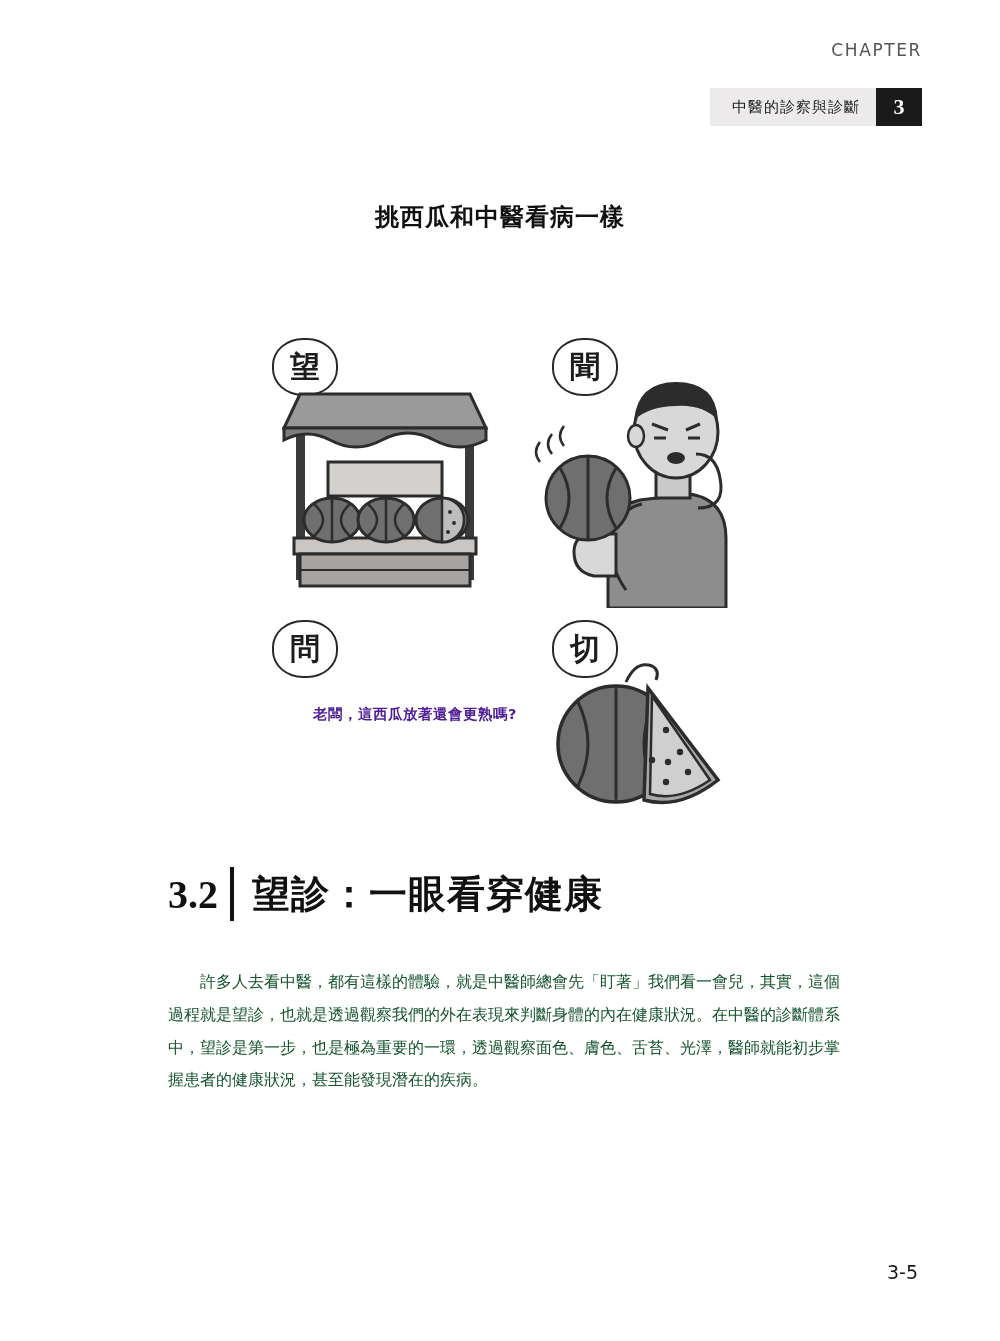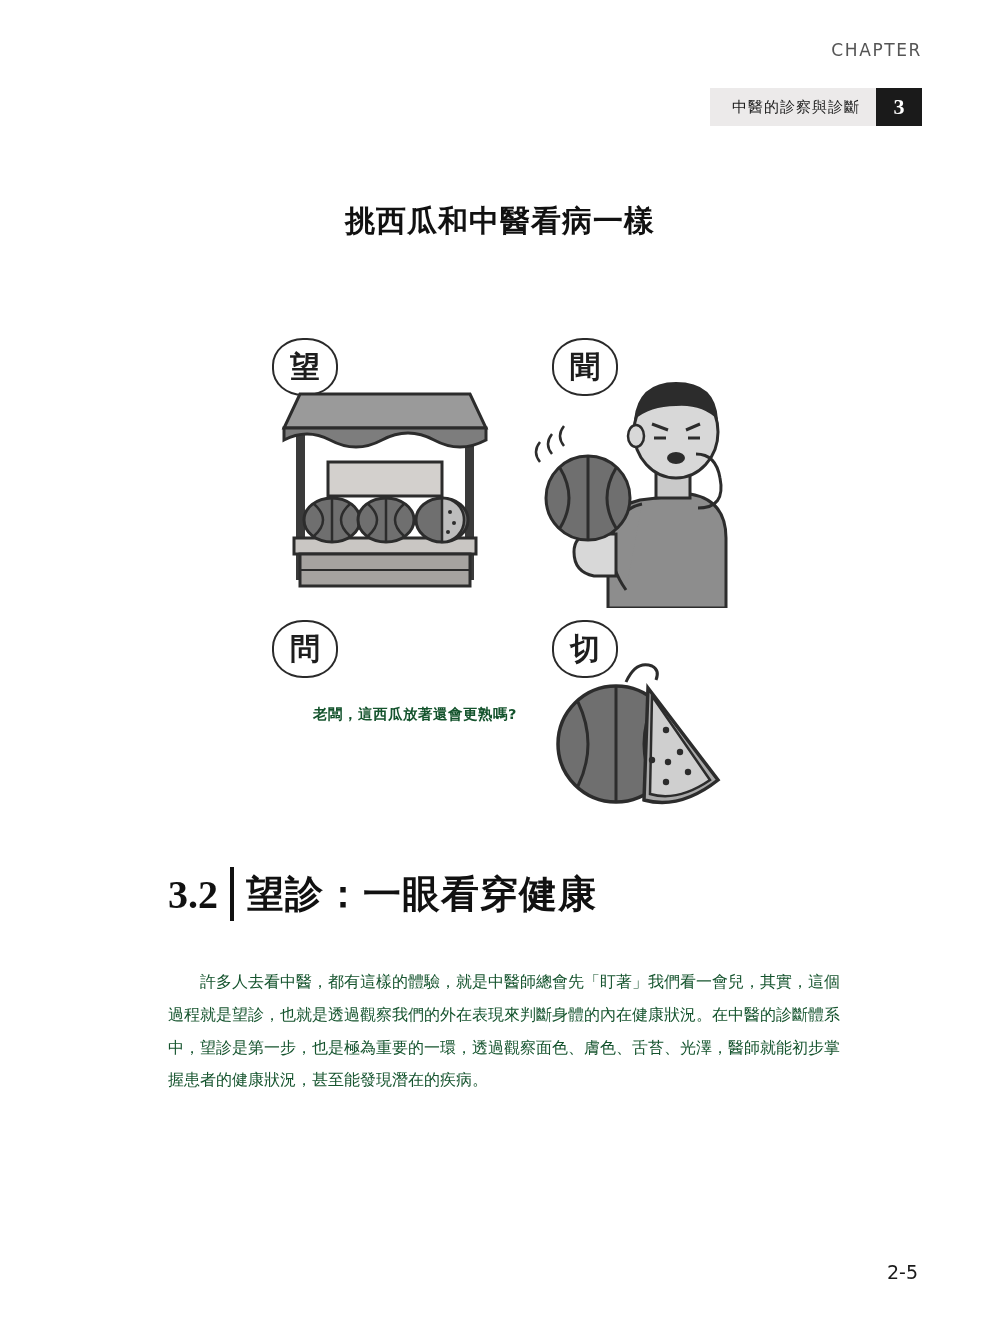--- a/index.html
+++ b/index.html
@@ -55,21 +55,21 @@
     color: #555;
   }
 
   
   .fig-title {
     position: absolute;
     top: 200px;
     left: 0;
     width: 100%;
     text-align: center;
-    font-size: 30px;
+    font-size: 24px;
     font-weight: bold;
     line-height: 1.42;
     letter-spacing: 1px;
     color: #111;
   }
 
   
   .illus {
     position: absolute;
     top: 320px;
@@ -97,21 +97,21 @@
   #badge-qie  { left: 552px; top: 300px; }
 
   .ask-text {
     position: absolute;
     left: 250px;
     top: 385px;
     width: 330px;
     text-align: center;
     font-size: 14.5px;
     font-weight: bold;
-    color: #14532d;
+    color: #4c1d95;
     letter-spacing: 0.5px;
   }
 
   
   .sec {
     position: absolute;
     top: 865px;
     left: 168px;
     display: flex;
     align-items: center;
@@ -127,21 +127,21 @@
   .sec-bar {
     width: 4px;
     align-self: stretch;
     background: #111;
     margin: 2px 0;
   }
   .sec-title {
     font-size: 38px;
     font-weight: bold;
     color: #111;
-    padding-left: 12px;
+    padding-left: 18px;
     letter-spacing: 1px;
     font-family: "DejaVu Sans", "Liberation Sans", sans-serif;
   }
 
   
   .body-para {
     position: absolute;
     top: 950px;
     left: 168px;
     width: 672px;
@@ -259,13 +259,13 @@
 </div>
 
 <div class="sec">
   <div class="sec-num">3.2</div>
   <div class="sec-bar"></div>
   <div class="sec-title">望診：一眼看穿健康</div>
 </div>
 
 <p class="body-para">許多人去看中醫，都有這樣的體驗，就是中醫師總會先「盯著」我們看一會兒，其實，這個過程就是望診，也就是透過觀察我們的外在表現來判斷身體的內在健康狀況。在中醫的診斷體系中，望診是第一步，也是極為重要的一環，透過觀察面色、膚色、舌苔、光澤，醫師就能初步掌握患者的健康狀況，甚至能發現潛在的疾病。</p>
 
-<div class="folio">2-5</div>
+<div class="folio">3-5</div>
 
 </body></html>

